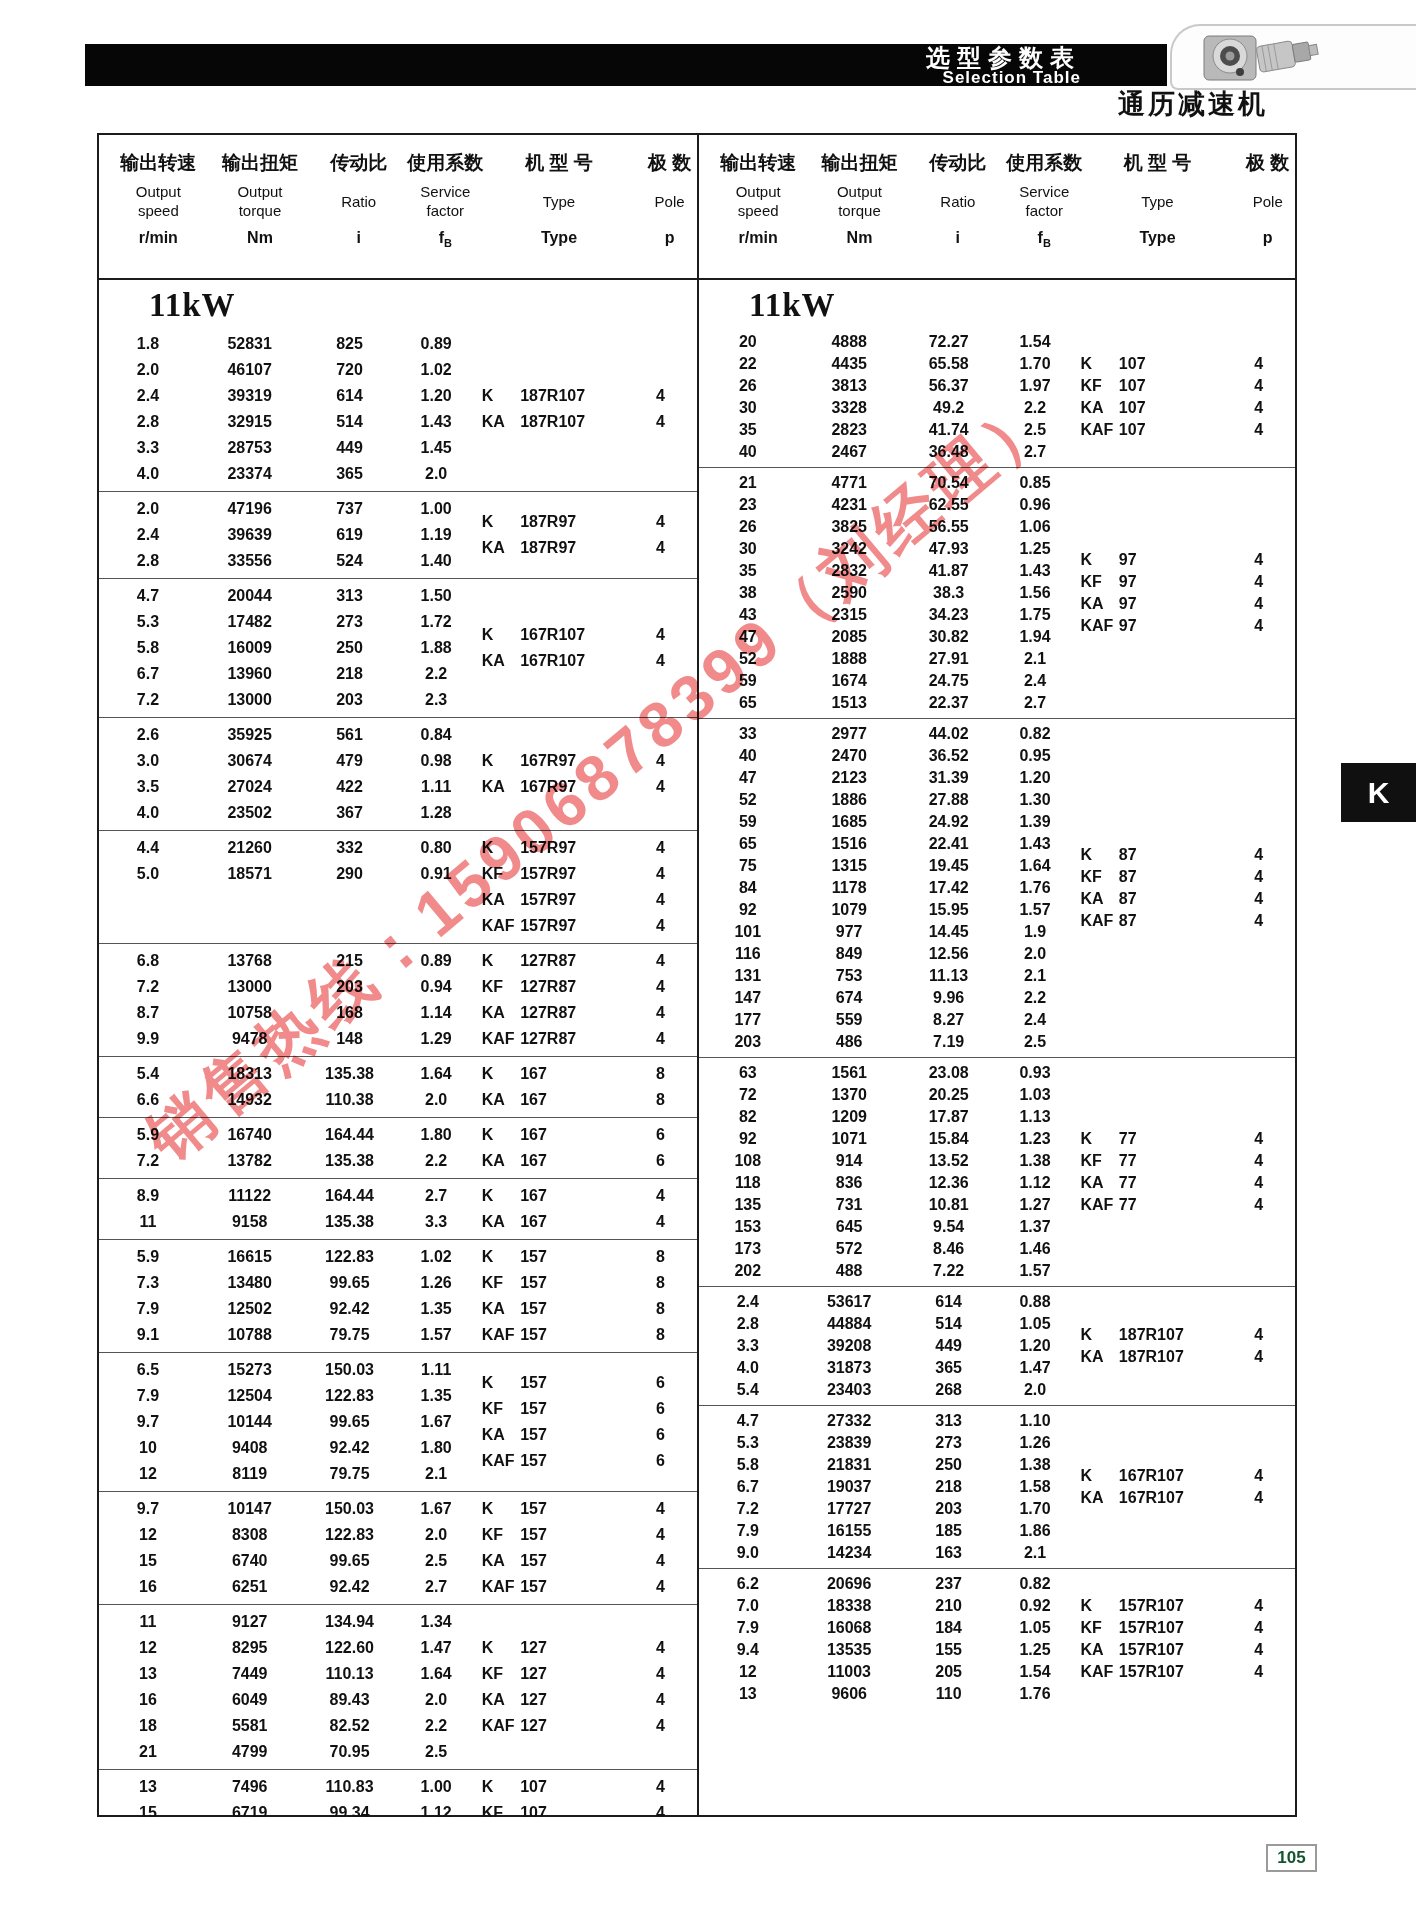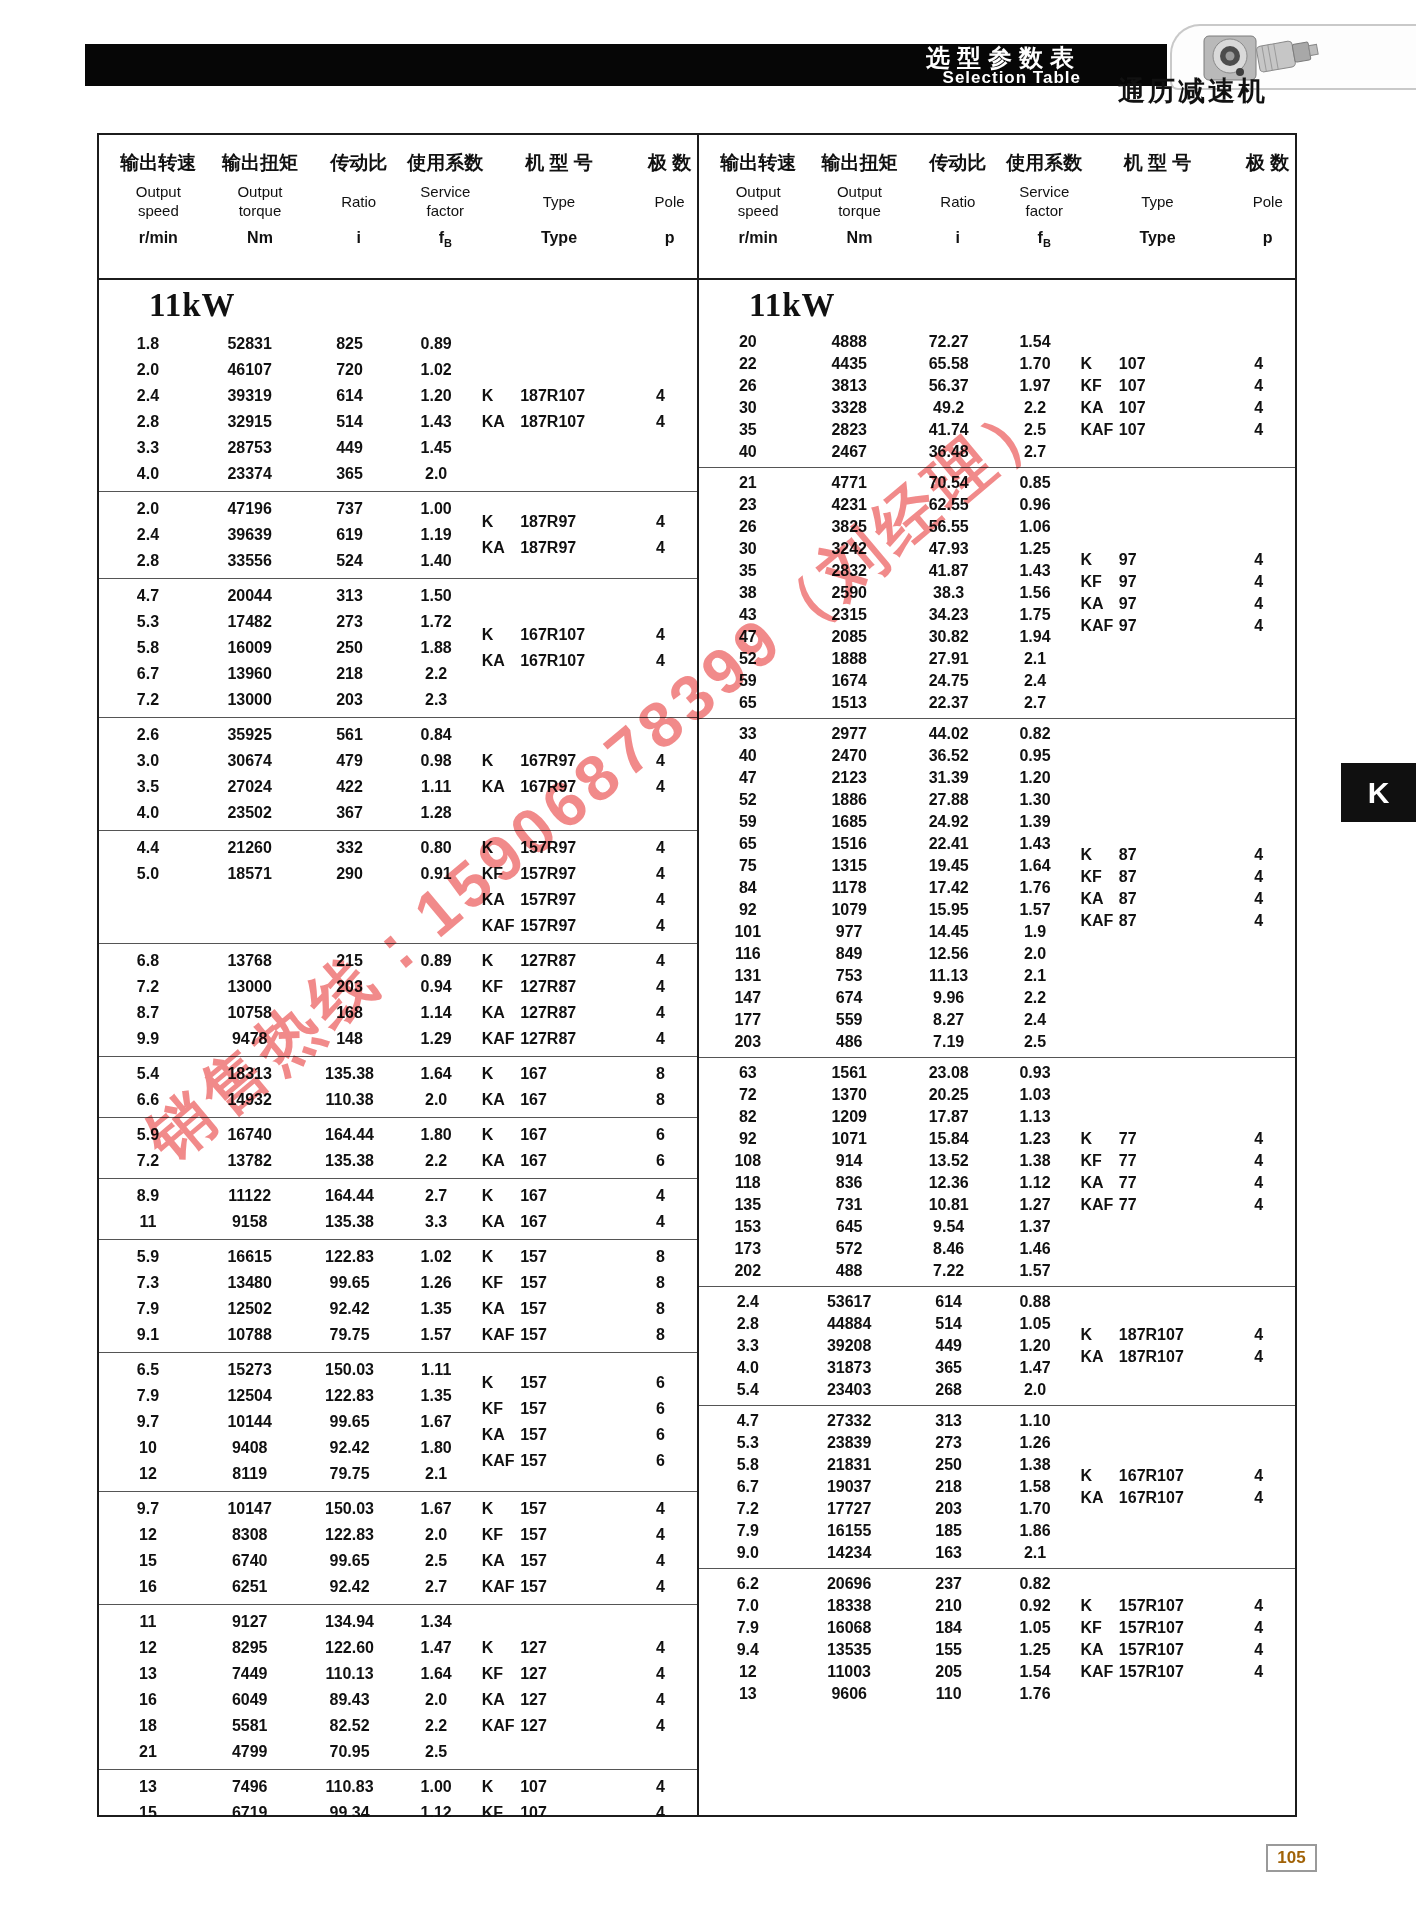--- a/index.html
+++ b/index.html
@@ -16,21 +16,21 @@
   .hb-text { text-align:right; padding-right:86px; color:#fff; }
   .hb-cn { font-size:24px; font-weight:bold; letter-spacing:7px; line-height:24px; }
   .hb-en { font-size:17px; font-weight:bold; letter-spacing:1px; line-height:15px; }
   
   .logo-panel {
     position:absolute; left:1170px; top:24px; width:246px; height:66px;
     background:#fdfdfd; border:2px solid #c9c9c9; border-right:none;
     border-radius:30px 0 0 8px; display:flex; align-items:center; padding-left:28px;
   }
   .brand {
-    position:absolute; left:1118px; top:73px; width:290px;
+    position:absolute; left:1118px; top:86px; width:290px;
     font-family:"Liberation Serif", serif; font-size:27px; font-weight:600; letter-spacing:3px;
   }
   
   .tables {
     position:absolute; left:97px; top:133px; width:1200px; height:1684px;
     border:2px solid #1c1c1c; display:flex; background:#fff;
   }
   .gtable { width:50%; height:100%; }
   .gtable + .gtable { border-left:2px solid #1c1c1c; }
   .thead {
@@ -67,21 +67,21 @@
     color:rgba(238,112,112,0.82); mix-blend-mode:multiply; pointer-events:none; z-index:6;
   }
   
   .k-tab {
     position:absolute; left:1341px; top:763px; width:75px; height:59px; background:#101010;
     color:#fff; font-size:30px; font-weight:bold; display:flex; align-items:center; justify-content:center;
   }
   .page-num {
     position:absolute; left:1266px; top:1844px; width:51px; height:28px;
     border:2px solid #9a9a9a; display:flex; align-items:center; justify-content:center;
-    font-size:17px; font-weight:bold; color:#a16207; background:#fff;
+    font-size:17px; font-weight:bold; color:#14532d; background:#fff;
   }
 </style>
 </head>
 <body>
 
 <div class="page">
 
   <div class="header-bar">
     <div class="hb-text">
       <div class="hb-cn">选型参数表</div>

